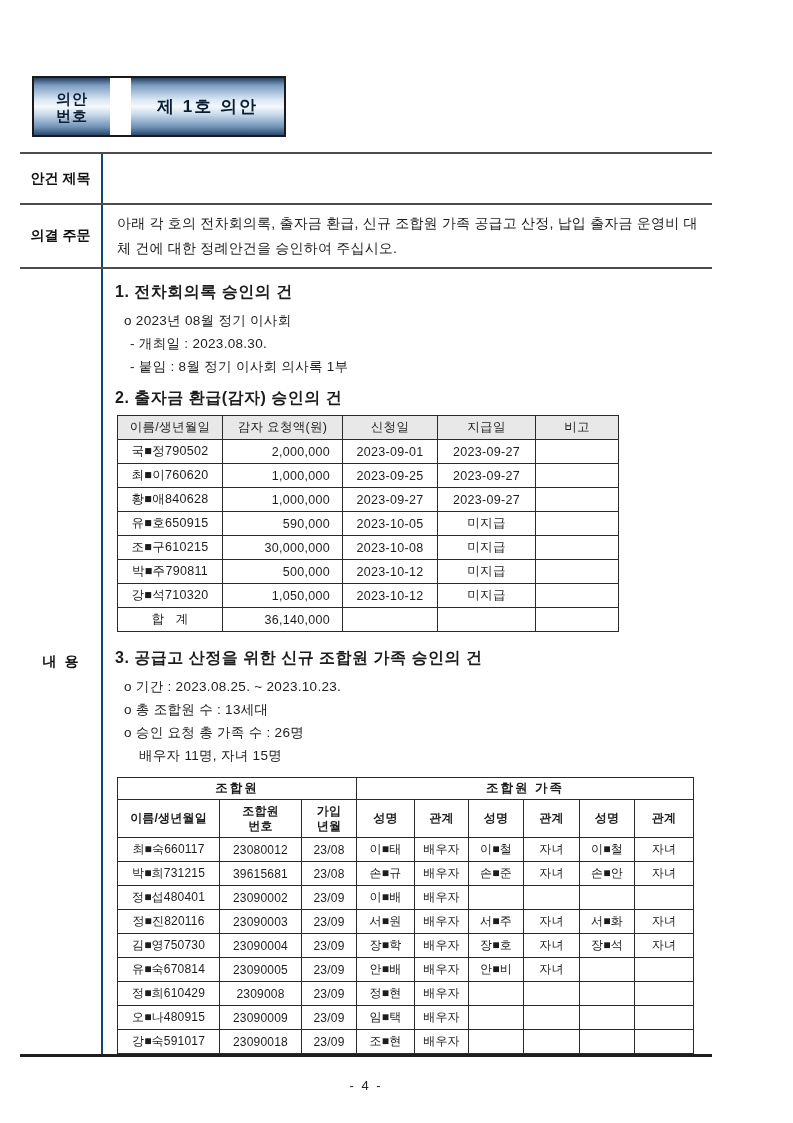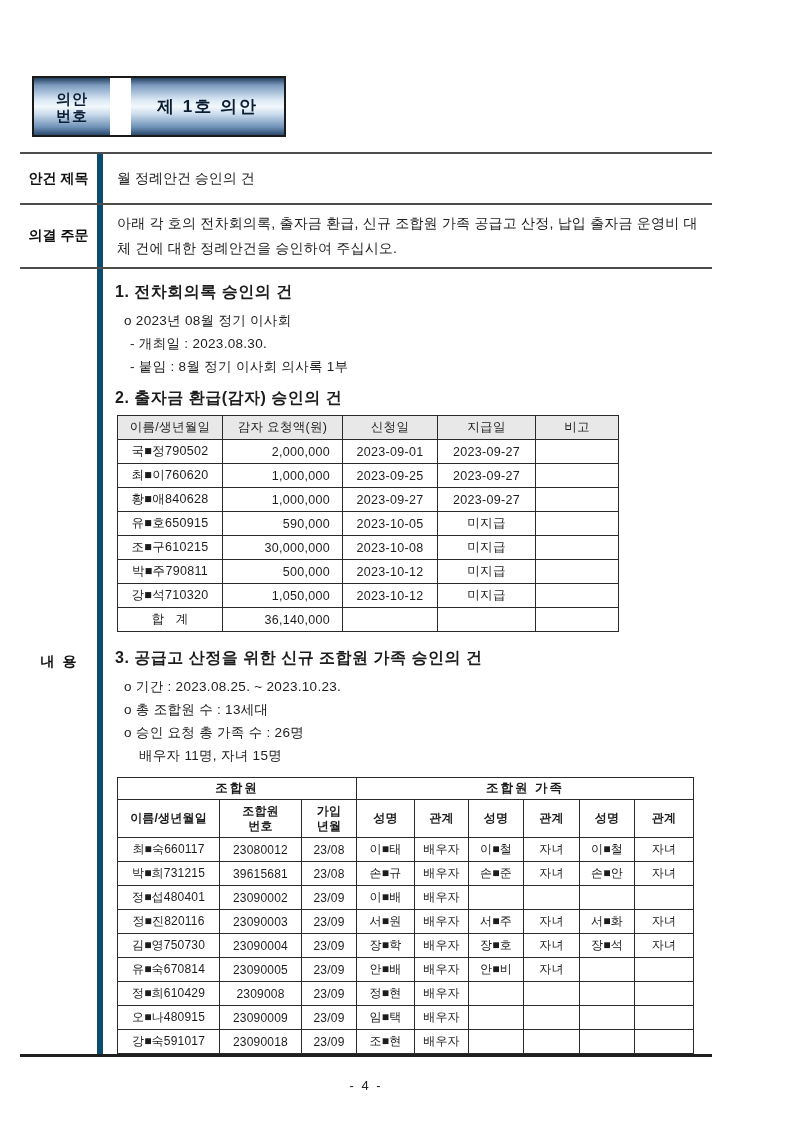--- a/index.html
+++ b/index.html
@@ -29,21 +29,21 @@
     position:absolute; left:20px; top:152px; width:692px; height:905px;
     border-top:2px solid #4d4d4d; border-bottom:3px solid #1f1f1f;
     display:flex; flex-direction:column;
   }
   .doc-row { display:flex; align-items:stretch; }
   .doc-row + .doc-row { border-top:2px solid #4d4d4d; }
   .row-title { height:63px; }
   .row-resolution { height:70px; }
   .row-content { flex:1; }
   .row-label {
-    width:83px; flex:0 0 83px; border-right:6px solid #0c4a6e;
+    width:83px; flex:0 0 83px; border-right:2px solid #0c4a6e;
     display:flex; align-items:center; justify-content:center;
     font-weight:bold; font-size:14px; white-space:pre; color:#111;
   }
   .row-cell { flex:1; display:flex; align-items:center; padding:6px 14px; font-size:14px; }
   .row-cell.wrap { line-height:25px; letter-spacing:0.2px; }
 
   
   .content-cell { flex:1; padding:13px 0 0 12px; font-size:13.5px; }
   .sec-heading { font-weight:bold; font-size:16px; letter-spacing:0.5px; margin-bottom:6px; }
   .sec-items { margin-bottom:10px; }
@@ -83,21 +83,20 @@
       <span>번호</span>
     </div>
     <div class="agenda-strip"></div>
     <div class="agenda-right">제 1호 의안</div>
   </div>
 
   <div class="doc-grid">
 
     <div class="doc-row row-title">
       <div class="row-label">안건 제목</div>
-      <div class="row-cell">월 정례안건 승인의 건</div>
     </div>
 
     <div class="doc-row row-resolution">
       <div class="row-label">의결 주문</div>
       <div class="row-cell wrap">아래 각 호의 전차회의록, 출자금 환급, 신규 조합원 가족 공급고 산정, 납입 출자금 운영비 대체 건에 대한 정례안건을 승인하여 주십시오.</div>
     </div>
 
     <div class="doc-row row-content">
       <div class="row-label">내  용</div>
       <div class="content-cell">

